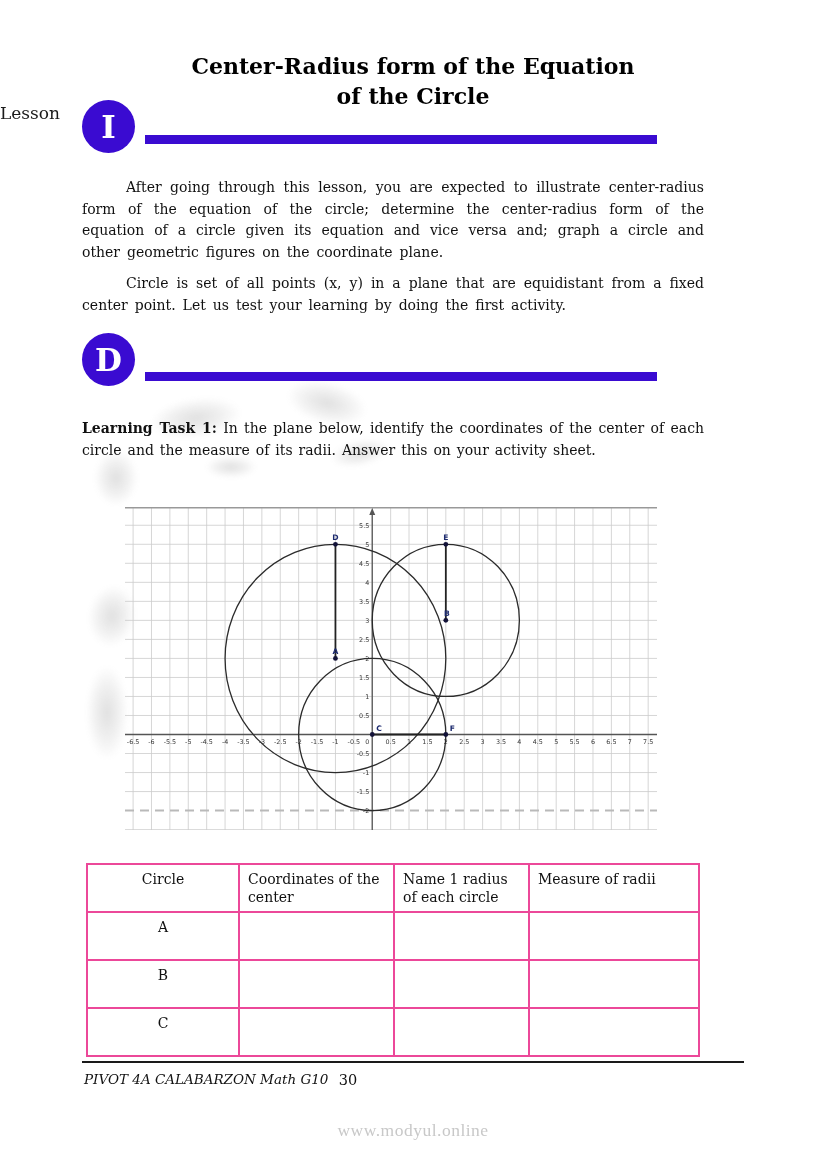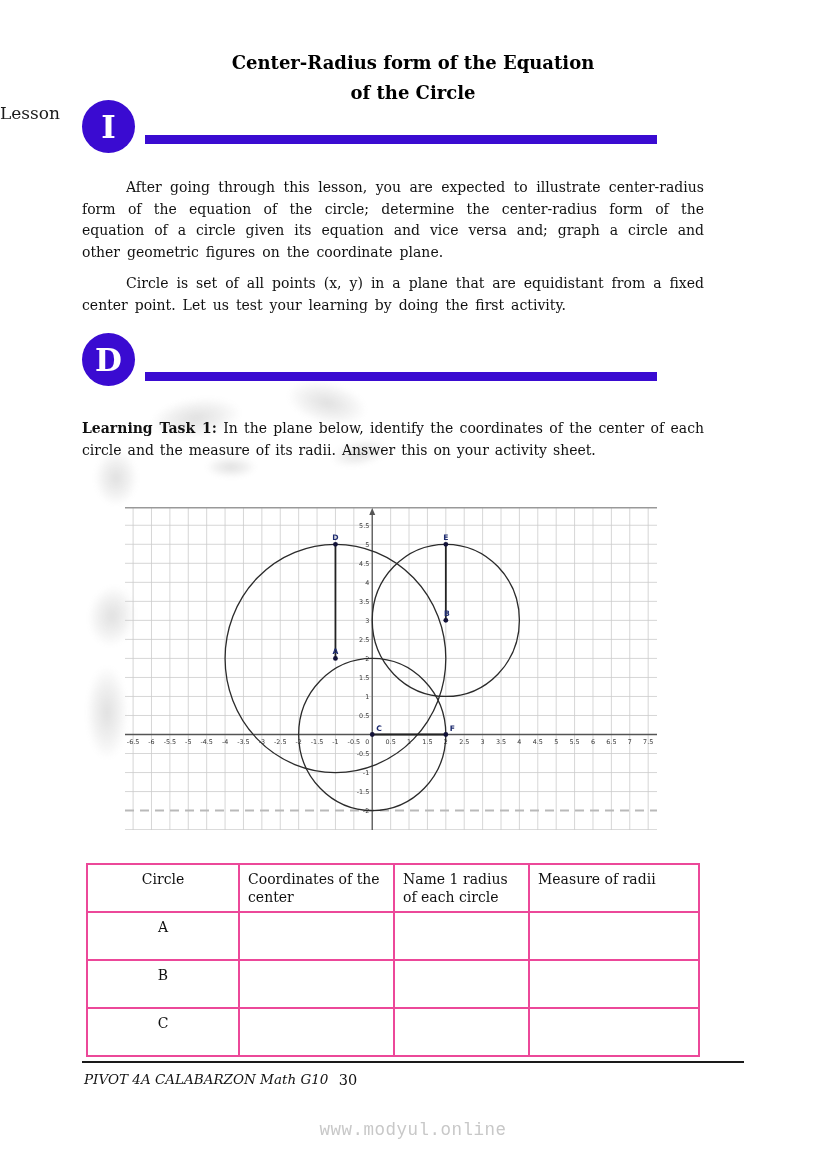--- a/index.html
+++ b/index.html
@@ -2,21 +2,21 @@
 <html style="--accent: #3a0bd1; --watermark: #c8c8c8;"><head>
 <meta charset="utf-8">
 <style>
   :root{ --accent:#3a0bd1; --watermark:#c8c8c8; }
   *{box-sizing:border-box;}
   html,body{margin:0;padding:0;background:#fff;}
   .page{position:relative;width:826px;height:1169px;background:#fff;overflow:hidden;
         font-family:"DejaVu Serif","Liberation Serif",serif;color:#111;}
 
   .title{position:absolute;top:36px;left:0;width:826px;text-align:center;
-         font-size:18px;font-weight:bold;line-height:30px;color:#000;}
+         font-size:22px;font-weight:bold;line-height:30px;color:#000;}
   .lesson{position:absolute;top:103px;left:0;width:800px;text-align:left;font-size:17px;color:#1a1a1a;}
 
   .badge{position:absolute;width:53px;height:53px;border-radius:50%;background:var(--accent);
          color:#fff;display:flex;align-items:center;justify-content:center;
          font-size:31px;font-weight:bold;}
   .badge-i{left:82px;top:100px;}
   .badge-d{left:82px;top:333px;}
   .rule{position:absolute;left:145px;width:512px;height:9px;background:var(--accent);}
   .rule-i{top:135px;}
   .rule-d{top:372px;}
@@ -35,21 +35,21 @@
   col.c1{width:152px;} col.c2{width:155px;} col.c3{width:135px;} col.c4{width:170px;}
   th,td{border:2px solid #ec4899;vertical-align:top;padding:5px 8px;
         font-weight:normal;text-align:left;line-height:18px;}
   th{height:48px;} td{height:48px;}
   th.c0,td.c0{text-align:center;}
 
   .footer-rule{position:absolute;left:82px;top:1061px;width:662px;height:2px;background:#1a1a1a;}
   .footer-left{position:absolute;left:84px;top:1071px;font-style:italic;font-size:13.5px;color:#111;text-align:center;}
   .page-num{position:absolute;left:0;top:1072px;width:696px;text-align:center;font-size:14.5px;color:#111;}
   .watermark{position:absolute;left:0;top:1120px;width:826px;text-align:center;font-size:17.5px;
-             color:var(--watermark);font-family:Liberation Mono, monospace;letter-spacing:.5px;}
+             color:var(--watermark);font-family:Liberation Serif, serif;letter-spacing:.5px;}
 
   .blob{position:absolute;pointer-events:none;opacity:.30;filter:blur(2.5px);
         background:radial-gradient(ellipse at center, #9a9a9a 0%, rgba(160,160,160,.5) 40%, transparent 70%);}
 </style>
 </head>
 <body>
 
 <div class="page">
 
   <h1 class="title"><span>Center-Radius form of the Equation</span><br><span>of the Circle</span></h1>

